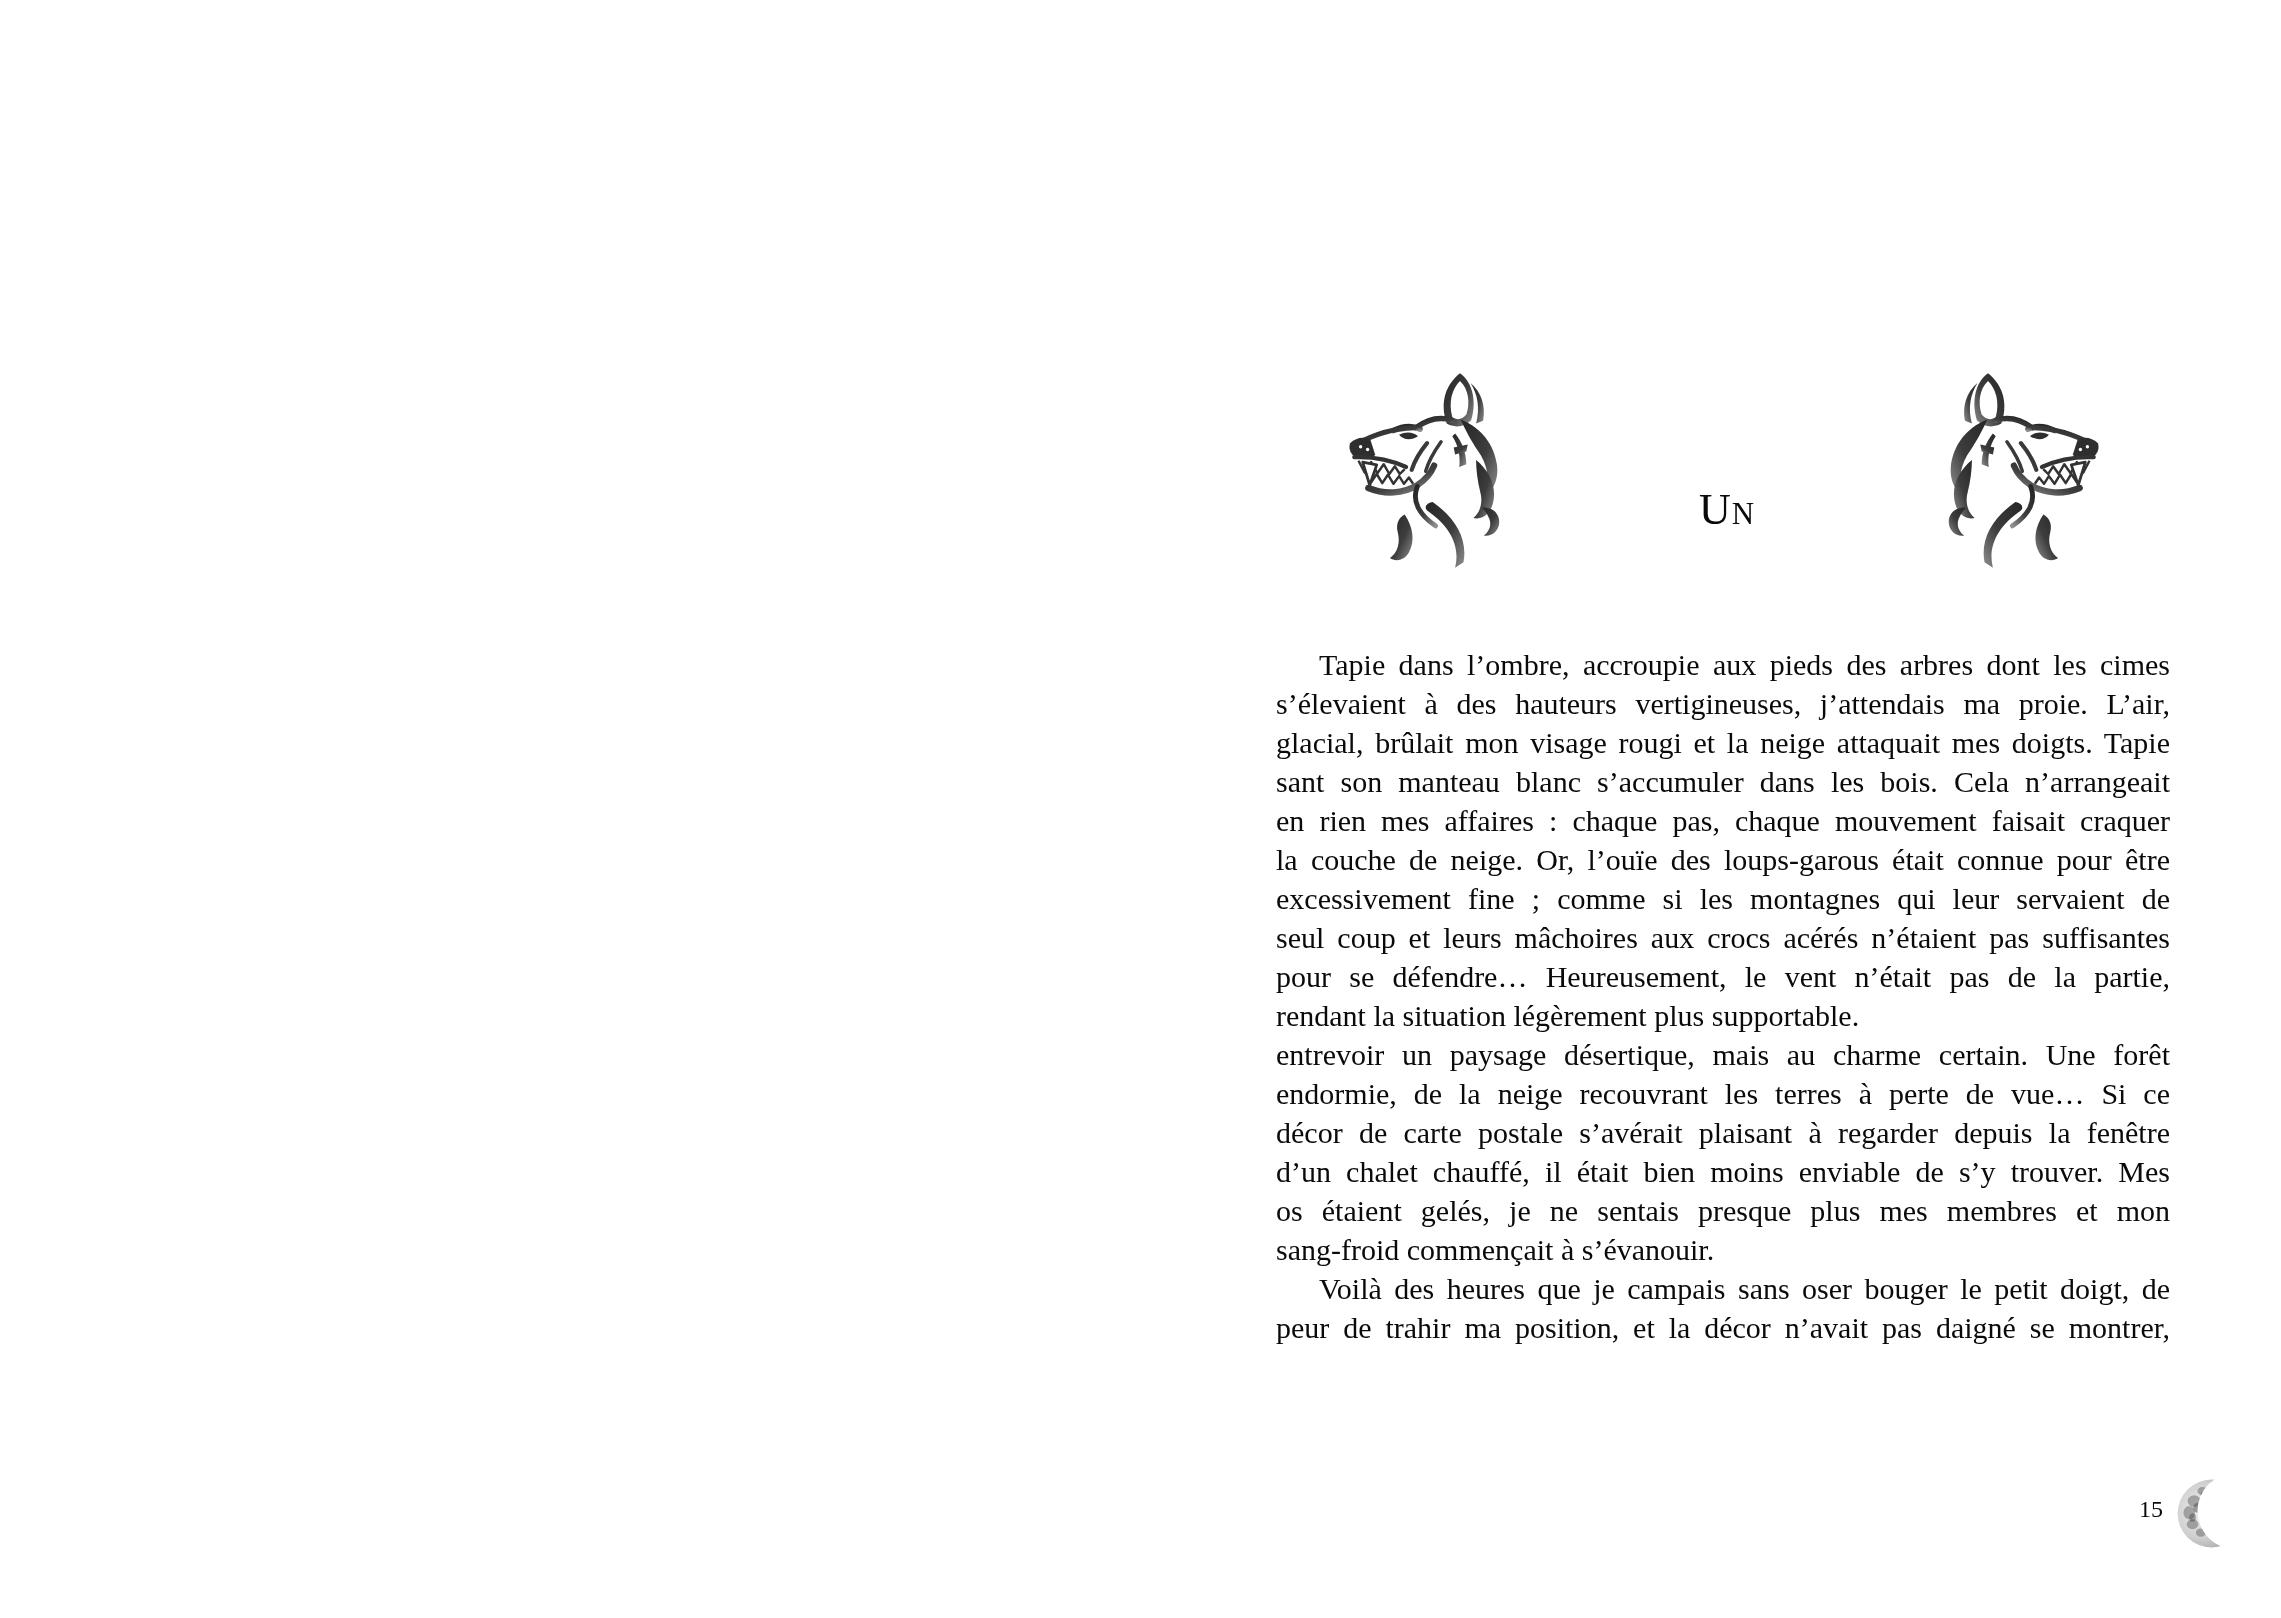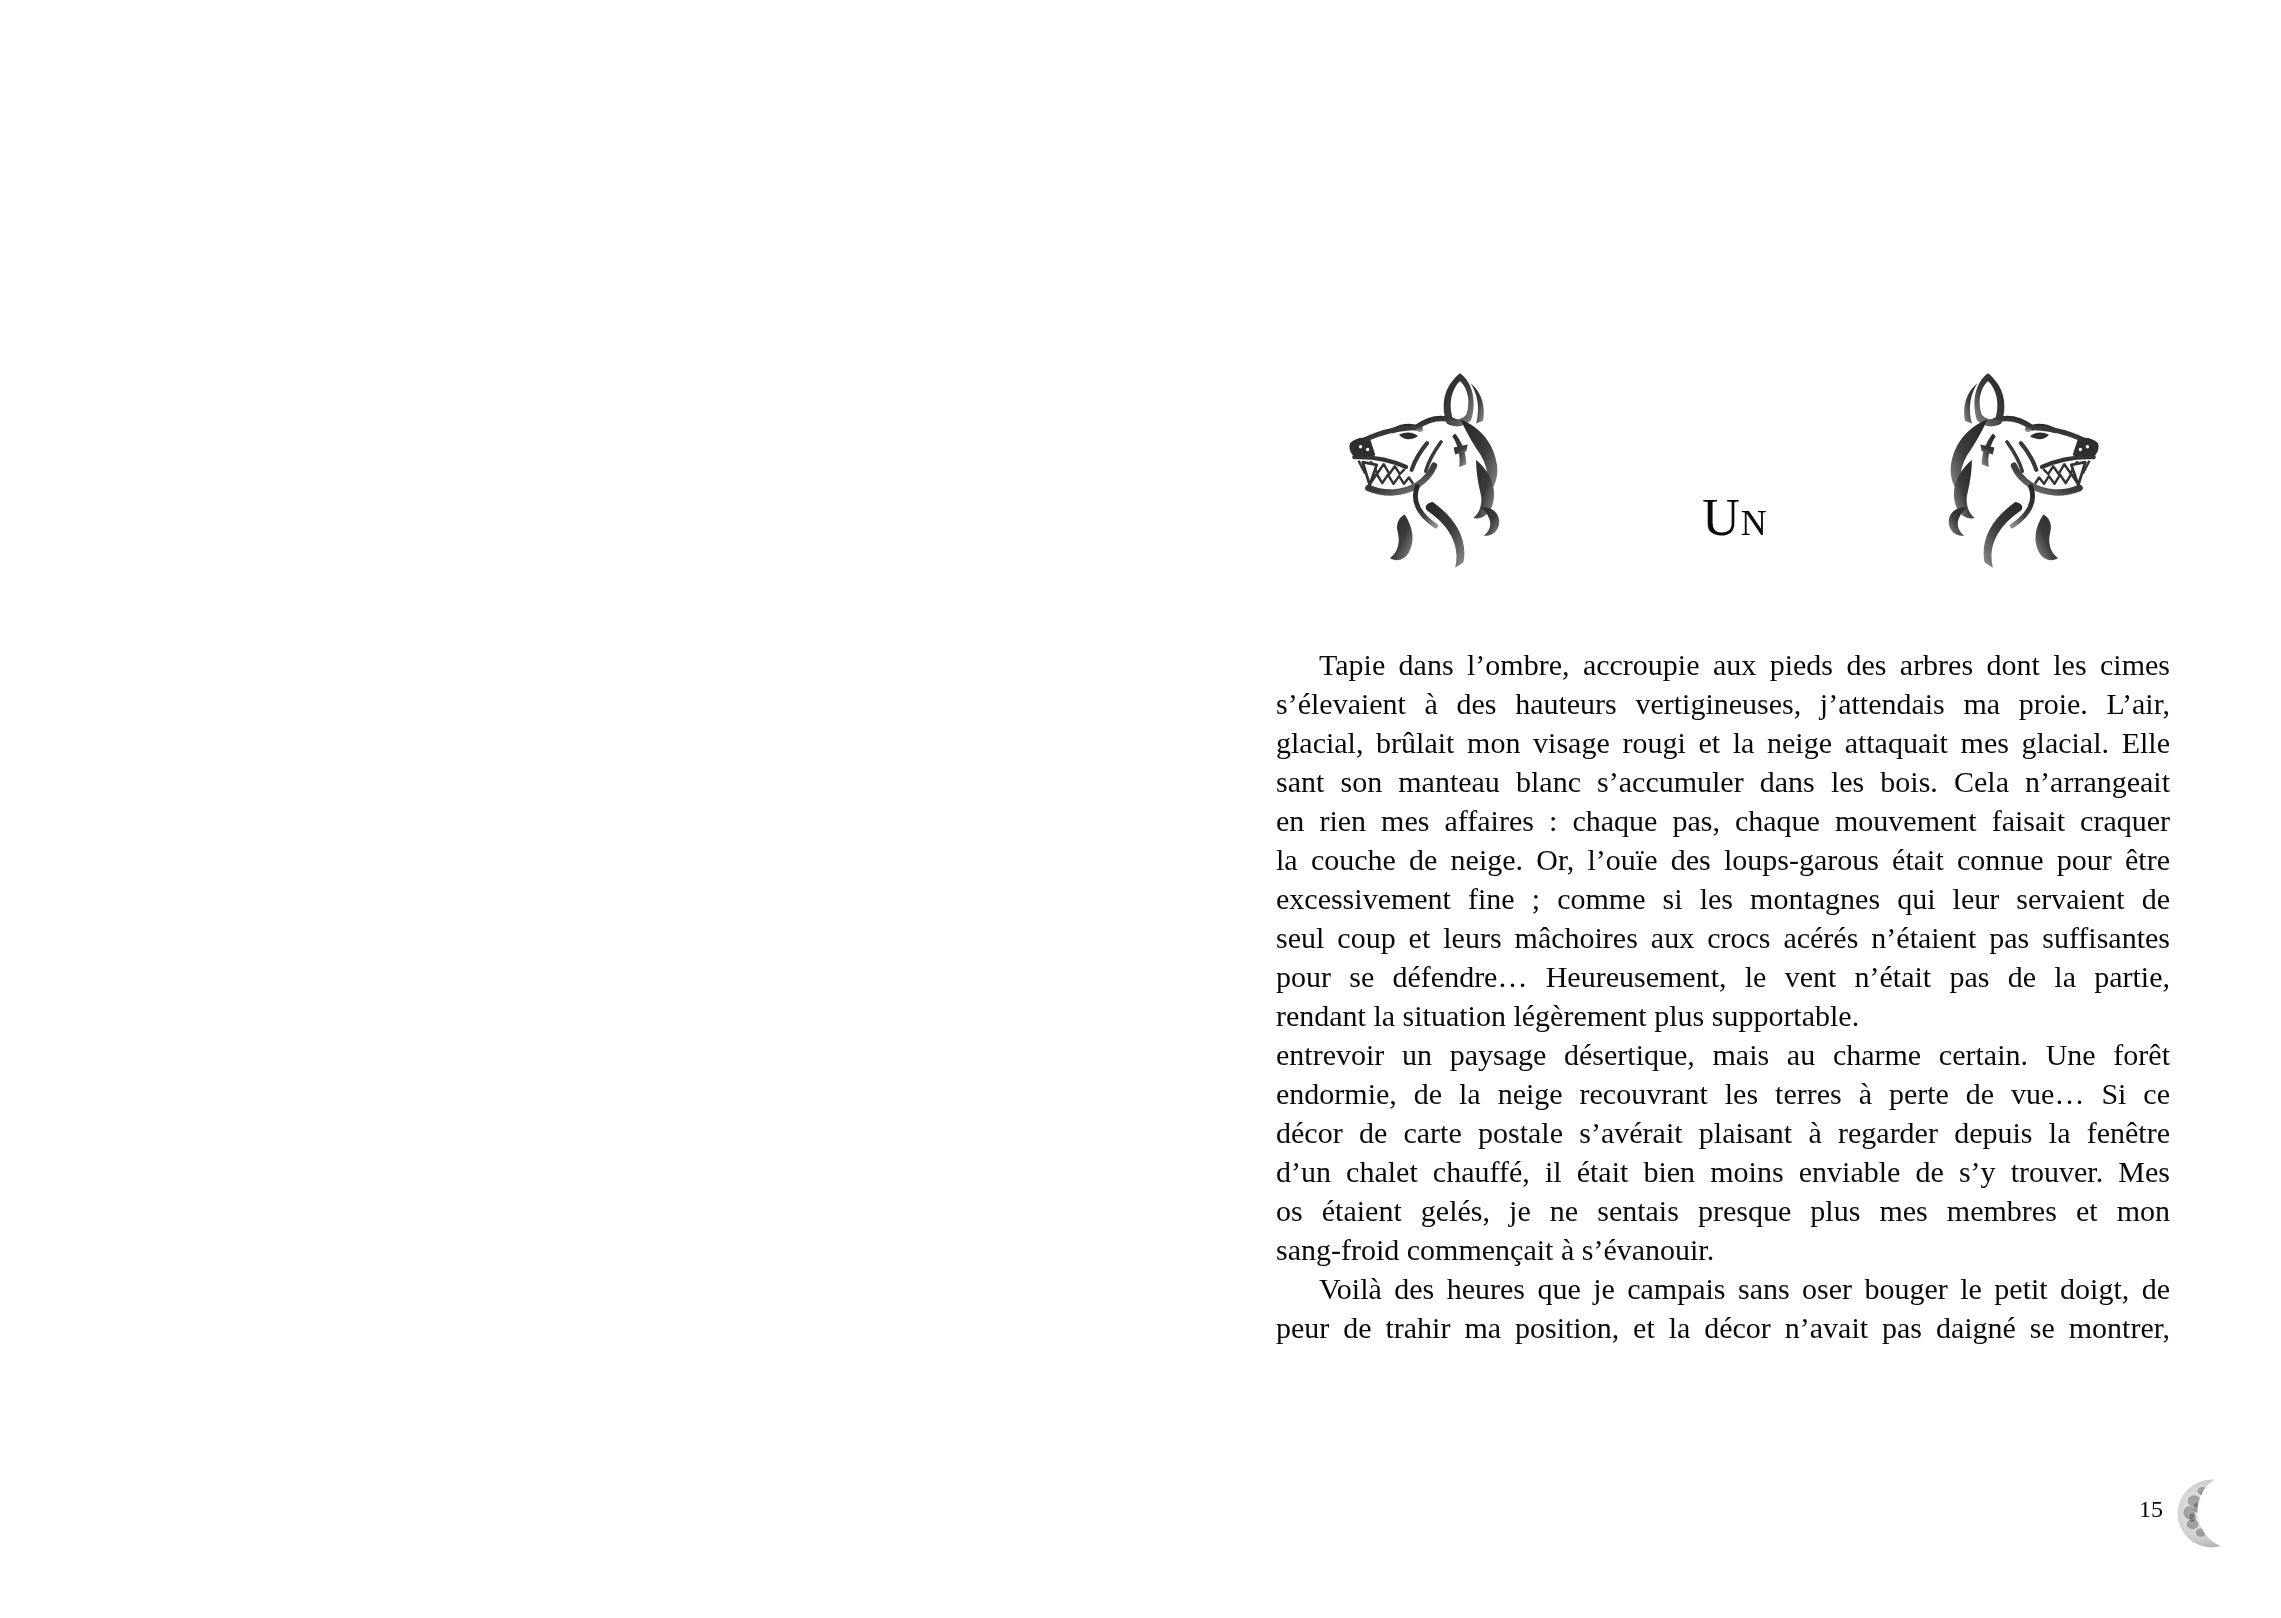--- a/index.html
+++ b/index.html
@@ -7,22 +7,22 @@
           font-family:"Liberation Serif", serif;color:#0a0a0a;}
   .page{position:absolute;top:0;height:1618px;}
   .page.left{left:0;width:1141px;}
   .page.right{left:1141px;width:1141px;}
 
   .ornament{position:absolute;width:225px;height:217px;}
   .ornament svg{width:100%;height:100%;display:block;}
   .wolf-left{left:168px;top:355px;}
   .wolf-right{left:773px;top:355px;transform:scaleX(-1);}
 
-  .chapter-title{position:absolute;left:135px;top:481px;width:894px;margin:12px;
-                 text-align:center;font-size:52px;line-height:50px;font-weight:normal;
+  .chapter-title{position:absolute;left:135px;top:481px;width:894px;margin:4px;
+                 text-align:center;font-size:44px;line-height:50px;font-weight:normal;
                  font-variant:small-caps;letter-spacing:0.9px;}
 
   .body-text{position:absolute;left:135px;top:645px;width:894px;font-size:30px;line-height:39px;}
   .line{text-align:justify;text-align-last:justify;height:39px;white-space:normal;}
   .line.first{text-indent:43px;}
   .line.pend{text-align-last:left;}
 
   .folio-number{position:absolute;left:998px;top:1490px;font-size:24px;line-height:39px;}
   .moon{position:absolute;left:1035px;top:1476px;width:48px;height:75px;}
   .moon svg{width:100%;height:100%;display:block;}
@@ -129,21 +129,21 @@
       <svg viewBox="0 0 320 310">
           <use href="#wolfShape"></use>
         </svg>
     </div>
 
     <h1 class="chapter-title">Un</h1>
 
     <div class="body-text">
       <div class="line first">Tapie dans l’ombre, accroupie aux pieds des arbres dont les cimes</div>
       <div class="line">s’élevaient à des hauteurs vertigineuses, j’attendais ma proie. L’air,</div>
-      <div class="line">glacial, brûlait mon visage rougi et la neige attaquait mes glacial. Elle</div>
+      <div class="line">glacial, brûlait mon visage rougi et la neige attaquait mes doigts. Tapie</div>
       <div class="line">sant son manteau blanc s’accumuler dans les bois. Cela n’arrangeait</div>
       <div class="line">en rien mes affaires&nbsp;: chaque pas, chaque mouvement faisait craquer</div>
       <div class="line">la couche de neige. Or, l’ouïe des loups-garous était connue pour être</div>
       <div class="line">excessivement fine&nbsp;; comme si les montagnes qui leur servaient de</div>
       <div class="line">seul coup et leurs mâchoires aux crocs acérés n’étaient pas suffisantes</div>
       <div class="line">pour se défendre… Heureusement, le vent n’était pas de la partie,</div>
       <div class="line pend">rendant la situation légèrement plus supportable.</div>
 
       <div class="line">entrevoir un paysage désertique, mais au charme certain. Une forêt</div>
       <div class="line">endormie, de la neige recouvrant les terres à perte de vue… Si ce</div>

